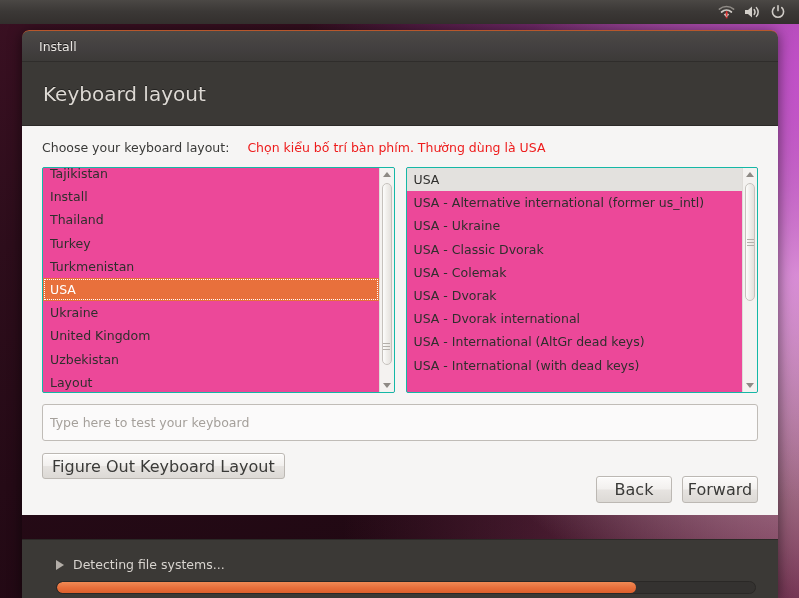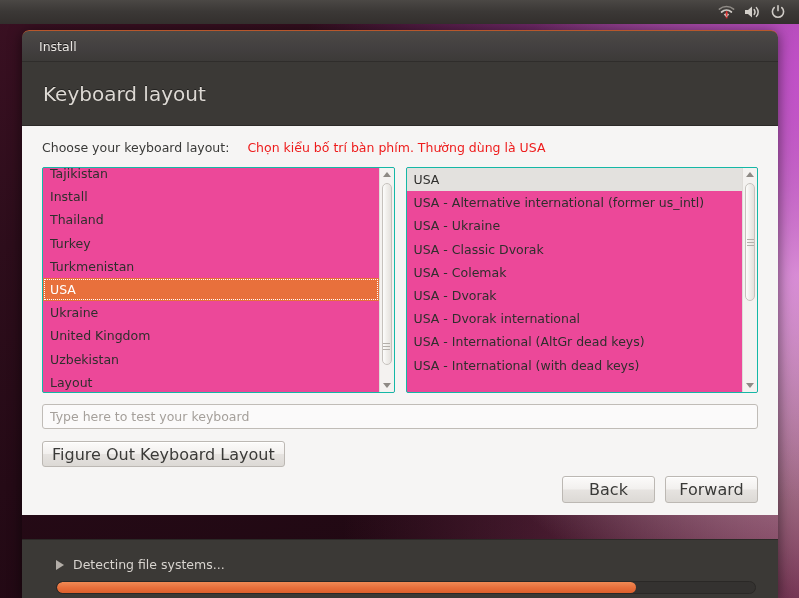--- a/index.html
+++ b/index.html
@@ -190,21 +190,21 @@
       linear-gradient(to bottom, #b3afaa 0 1px, transparent 1px 3px,
                       #b3afaa 3px 4px, transparent 4px 6px,
                       #b3afaa 6px 7px);
   }
   .thumb-grip.mid { margin-bottom: 0; align-self: center; }
 
   
   #test-input {
     margin-top: 11px;
     width: 100%;
-    height: 25px;
+    height: 37px;
     border: 1px solid #c0bcb7;
     border-radius: 3px;
     background: #fbfafa;
     font-size: 12.5px;
     color: #3a3a38;
     padding: 0 7px;
     font-family: "DejaVu Sans", "Liberation Sans", sans-serif;
   }
   #test-input::placeholder { color: #a5a09b; }
 
@@ -226,21 +226,21 @@
   }
 
   #nav-buttons {
     position: absolute;
     right: 20px;
     bottom: 12px;
     display: flex;
     gap: 10px;
   }
   #nav-buttons .btn {
-    width: 93px;
+    width: 76px;
     height: 27px;
   }
 
   
   #status-strip {
     height: 71px;
     background: #3b3936;
     border-top: 1px solid #2b2927;
     padding: 17px 22px 0 34px;
     margin-top: 24px;

